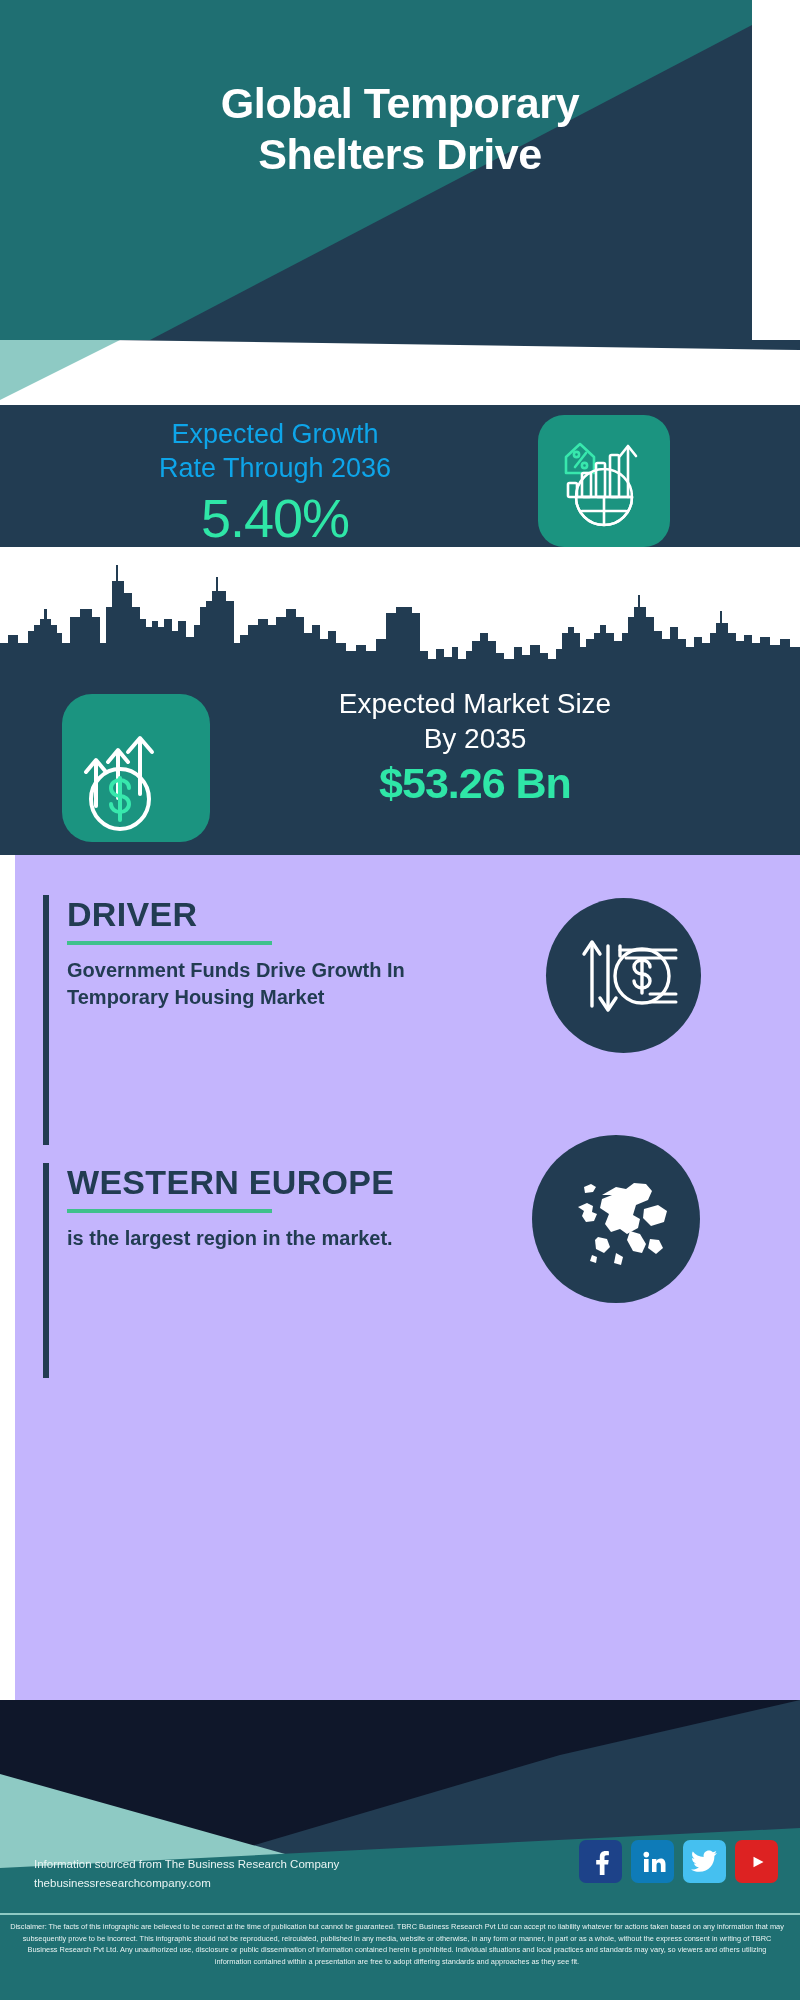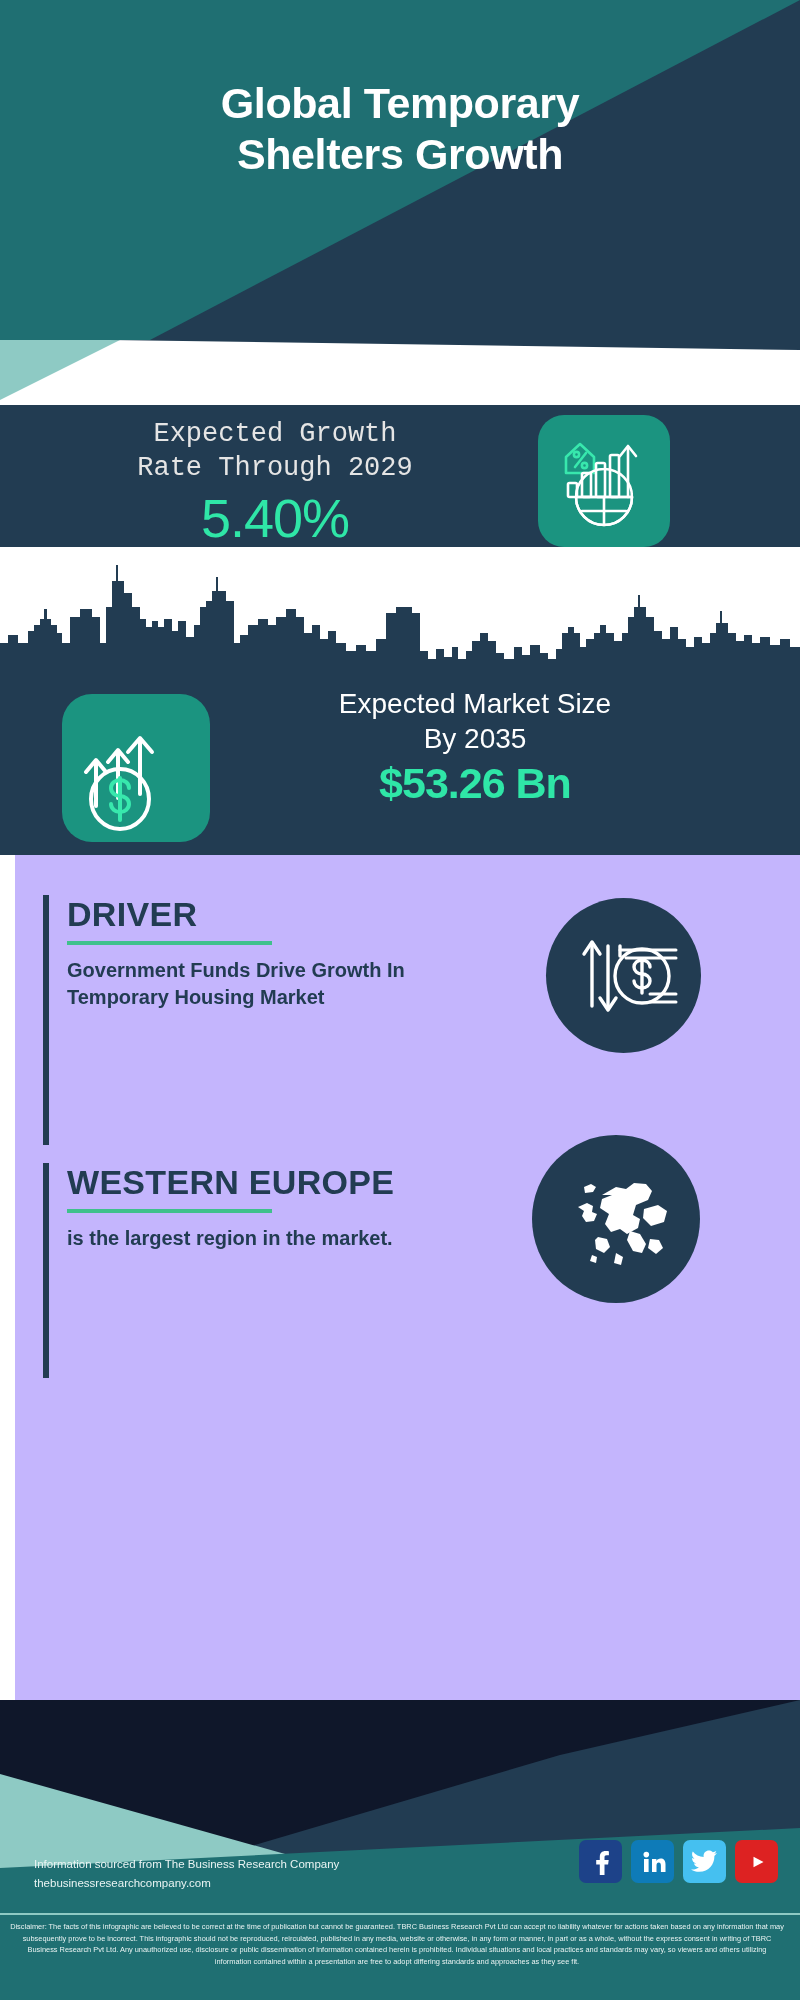--- a/index.html
+++ b/index.html
@@ -19,23 +19,24 @@
     width: 800px;
     height: 2000px;
     background: #ffffff;
     overflow: hidden;
   }
 
   
   .header {
     position: absolute;
     left: 0; top: 0;
-    width: 800px; height: 340px;
+    width: 712px; height: 340px;
     background: #1f6f72;
     overflow: hidden;
+    padding-left: 40px;
   }
   .header-diag {
     position: absolute;
     left: 0; top: 0;
     width: 800px; height: 340px;
     background: #223c52;
     clip-path: polygon(100% 0, 100% 100%, 150px 100%);
   }
   .header-title {
     position: absolute;
@@ -78,25 +79,24 @@
     position: absolute;
     left: 0; top: 405px;
     width: 800px; height: 142px;
     background: #223c52;
   }
   .growth-label {
     position: absolute;
     left: 40px; top: 13px;
     width: 470px;
     text-align: center;
-    color: #e5e5e5;
+    color: #0ea5e9;
     font-size: 27px;
     line-height: 1.25;
     font-weight: 400;
-    font-family: Liberation Mono, monospace;
   }
   .growth-value {
     position: absolute;
     left: 40px; top: 82px;
     width: 470px;
     text-align: center;
     color: #2fe6a7;
     font-size: 54px;
     font-weight: normal;
     letter-spacing: -1px;
@@ -279,33 +279,33 @@
 </style>
 </head>
 <body>
 
 <div class="page">
 
   <div class="header">
     <div class="header-diag"></div>
     <div class="header-title">
       <div>Global Temporary</div>
-      <div>Shelters Growth</div>
+      <div>Shelters Drive</div>
     </div>
   </div>
 
   <div class="wedge-band">
     <div class="wedge-teal"></div>
     <div class="wedge-dark"></div>
   </div>
 
   <div class="growth">
     <div class="growth-label">
       <div>Expected Growth</div>
-      <div>Rate Through 2029</div>
+      <div>Rate Through 2036</div>
     </div>
     <div class="growth-value">5.40%</div>
     <div class="growth-card">
       <svg width="132" height="132" viewBox="0 0 132 132">
         <g fill="none" stroke="#38e8ad" stroke-width="2.6" stroke-linecap="round" stroke-linejoin="round">
           <path d="M28 42 L42 29 L56 42 L56 58 L28 58 Z"></path>
           <line x1="37" y1="52" x2="48" y2="38"></line>
           <circle cx="38.5" cy="39.5" r="2.6"></circle>
           <circle cx="46.5" cy="50.5" r="2.6"></circle>
         </g>

